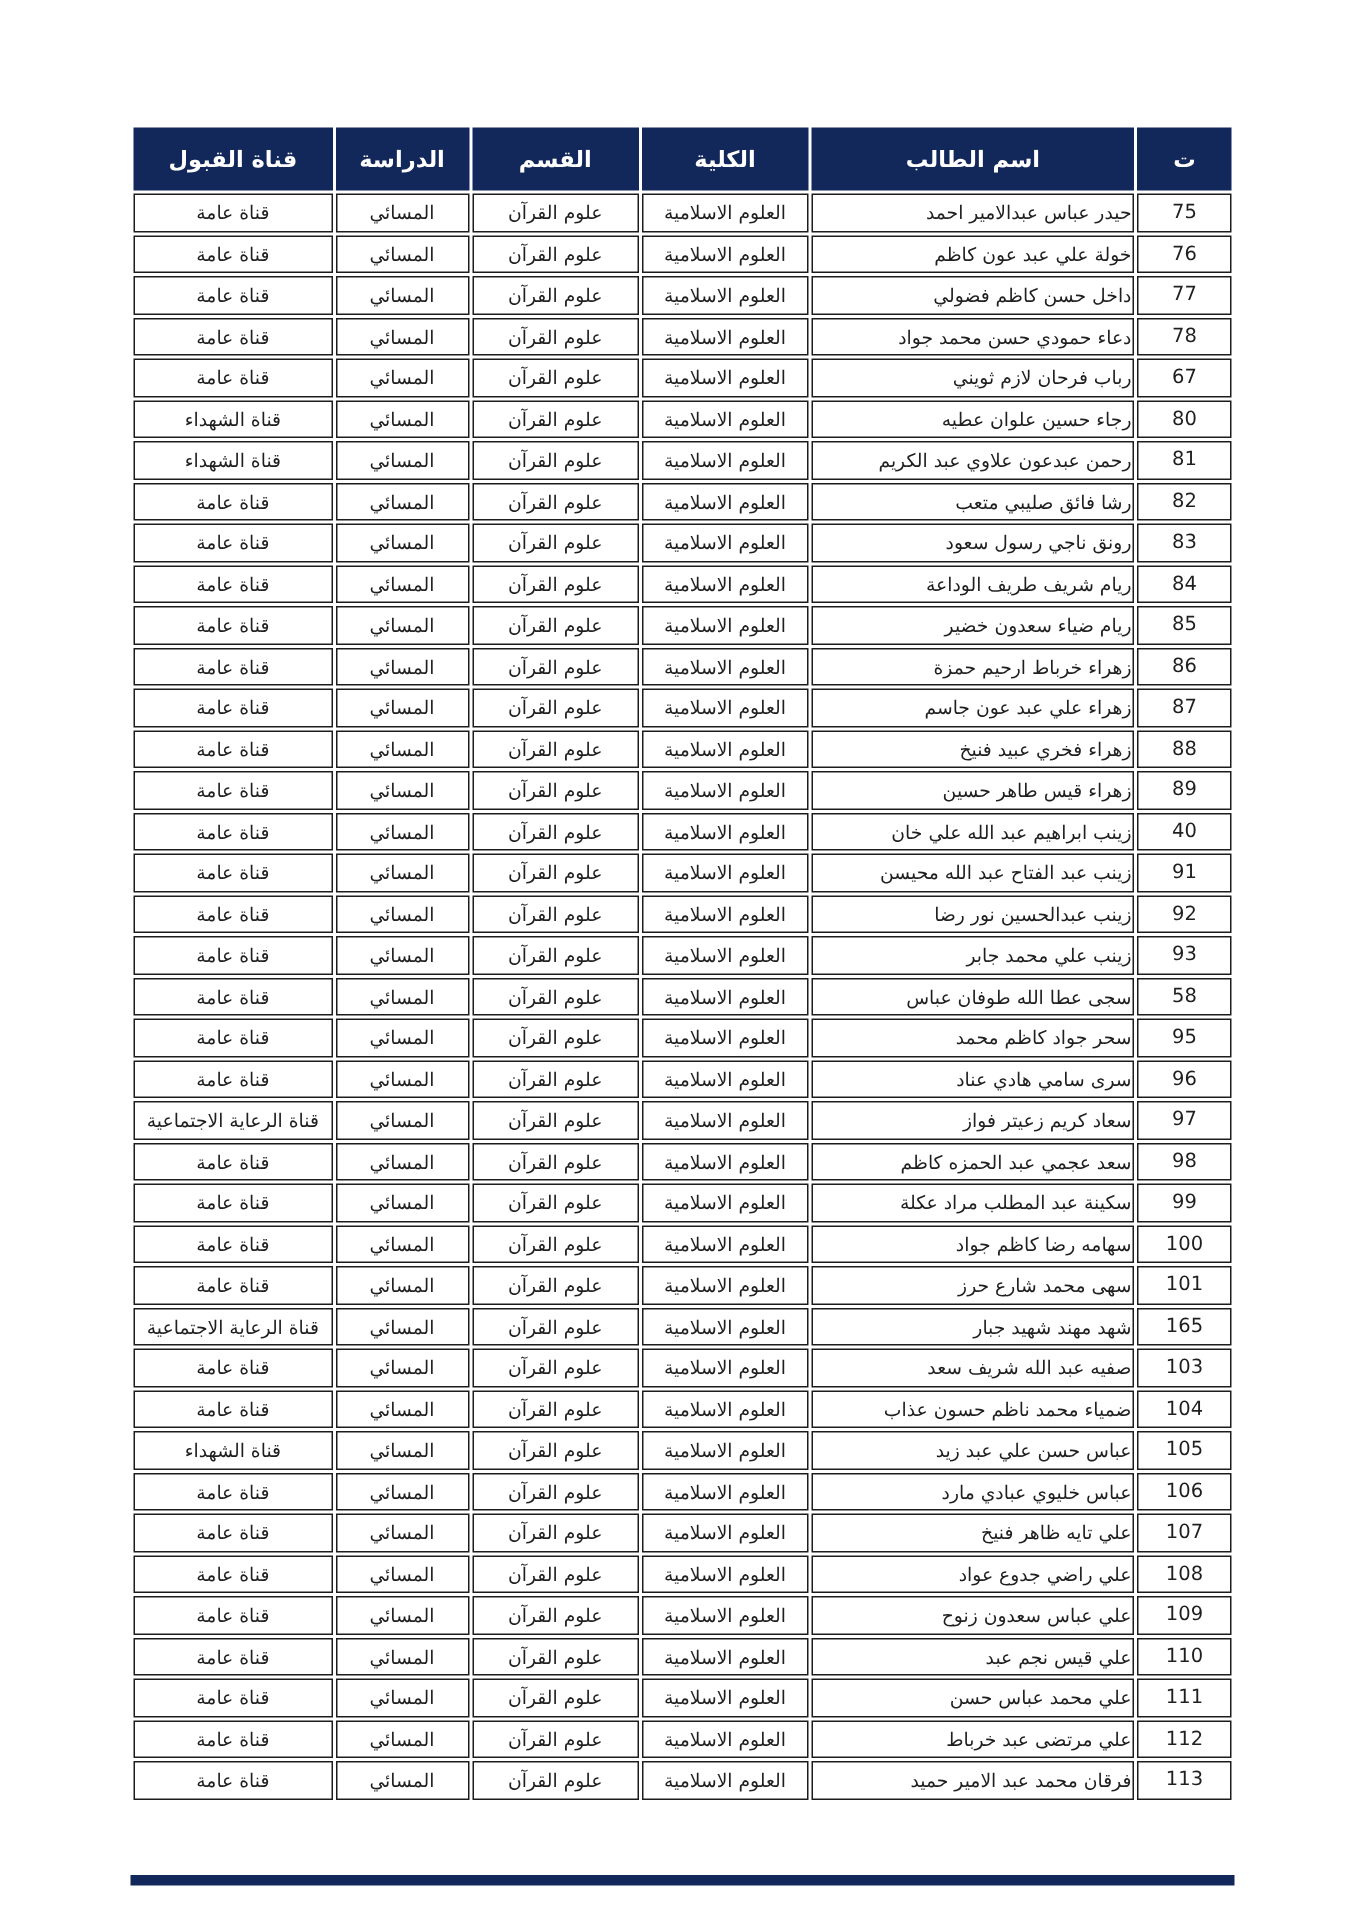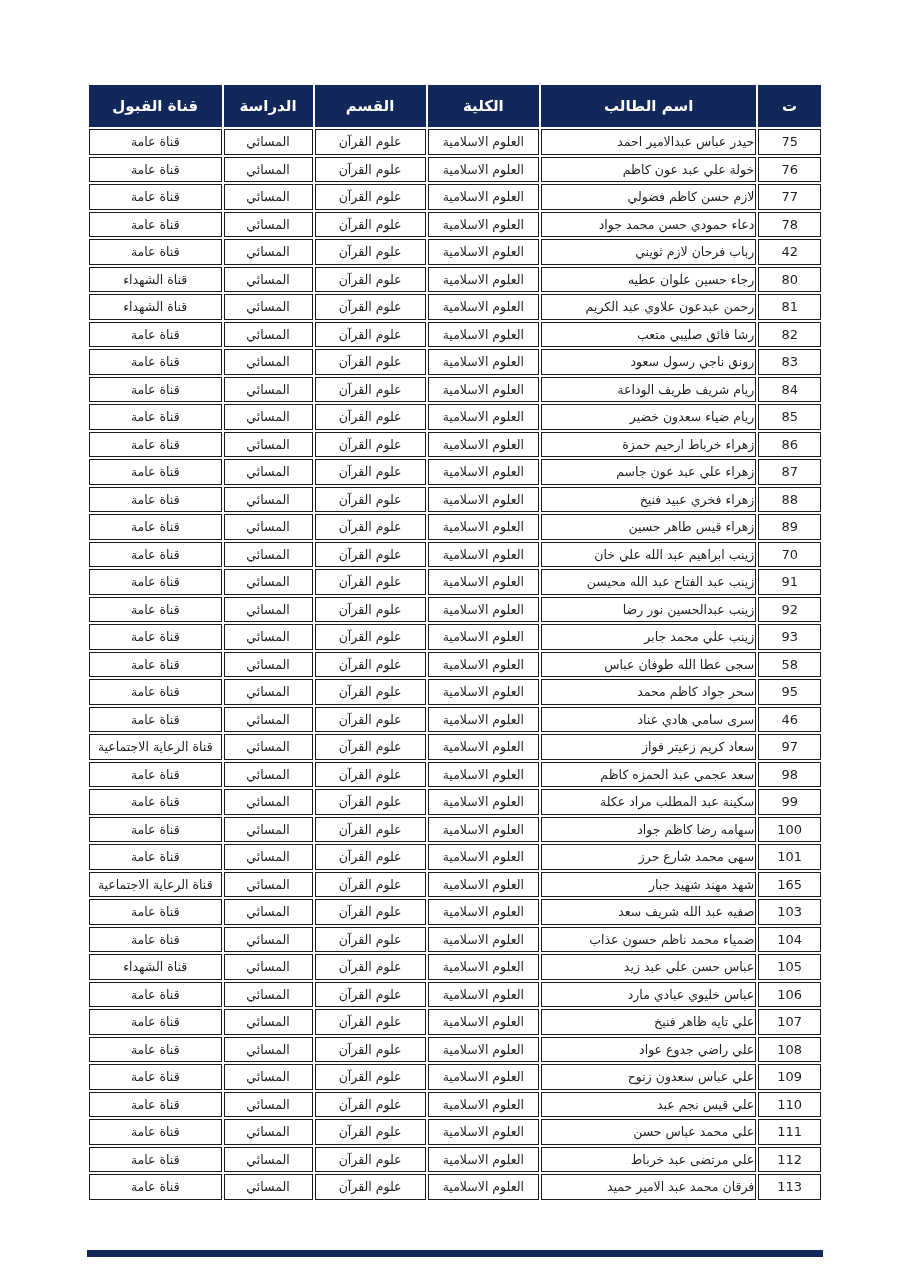--- a/index.html
+++ b/index.html
@@ -67,36 +67,36 @@
         <tr>
           <td class="cell-no">76</td>
           <td class="cell-name">خولة علي عبد عون كاظم</td>
           <td class="cell-college">العلوم الاسلامية</td>
           <td class="cell-department">علوم القرآن</td>
           <td class="cell-study-type">المسائي</td>
           <td class="cell-admission-channel">قناة عامة</td>
         </tr>
         <tr>
           <td class="cell-no">77</td>
-          <td class="cell-name">لازم حسن كاظم فضولي</td>
+          <td class="cell-name">داخل حسن كاظم فضولي</td>
           <td class="cell-college">العلوم الاسلامية</td>
           <td class="cell-department">علوم القرآن</td>
           <td class="cell-study-type">المسائي</td>
           <td class="cell-admission-channel">قناة عامة</td>
         </tr>
         <tr>
           <td class="cell-no">78</td>
           <td class="cell-name">دعاء حمودي حسن محمد جواد</td>
           <td class="cell-college">العلوم الاسلامية</td>
           <td class="cell-department">علوم القرآن</td>
           <td class="cell-study-type">المسائي</td>
           <td class="cell-admission-channel">قناة عامة</td>
         </tr>
         <tr>
-          <td class="cell-no">42</td>
+          <td class="cell-no">67</td>
           <td class="cell-name">رباب فرحان لازم ثويني</td>
           <td class="cell-college">العلوم الاسلامية</td>
           <td class="cell-department">علوم القرآن</td>
           <td class="cell-study-type">المسائي</td>
           <td class="cell-admission-channel">قناة عامة</td>
         </tr>
         <tr>
           <td class="cell-no">80</td>
           <td class="cell-name">رجاء حسين علوان عطيه</td>
           <td class="cell-college">العلوم الاسلامية</td>
@@ -170,21 +170,21 @@
         </tr>
         <tr>
           <td class="cell-no">89</td>
           <td class="cell-name">زهراء قيس طاهر حسين</td>
           <td class="cell-college">العلوم الاسلامية</td>
           <td class="cell-department">علوم القرآن</td>
           <td class="cell-study-type">المسائي</td>
           <td class="cell-admission-channel">قناة عامة</td>
         </tr>
         <tr>
-          <td class="cell-no">70</td>
+          <td class="cell-no">40</td>
           <td class="cell-name">زينب ابراهيم عبد الله علي خان</td>
           <td class="cell-college">العلوم الاسلامية</td>
           <td class="cell-department">علوم القرآن</td>
           <td class="cell-study-type">المسائي</td>
           <td class="cell-admission-channel">قناة عامة</td>
         </tr>
         <tr>
           <td class="cell-no">91</td>
           <td class="cell-name">زينب عبد الفتاح عبد الله محيسن</td>
           <td class="cell-college">العلوم الاسلامية</td>
@@ -218,21 +218,21 @@
         </tr>
         <tr>
           <td class="cell-no">95</td>
           <td class="cell-name">سحر جواد كاظم محمد</td>
           <td class="cell-college">العلوم الاسلامية</td>
           <td class="cell-department">علوم القرآن</td>
           <td class="cell-study-type">المسائي</td>
           <td class="cell-admission-channel">قناة عامة</td>
         </tr>
         <tr>
-          <td class="cell-no">46</td>
+          <td class="cell-no">96</td>
           <td class="cell-name">سرى سامي هادي عناد</td>
           <td class="cell-college">العلوم الاسلامية</td>
           <td class="cell-department">علوم القرآن</td>
           <td class="cell-study-type">المسائي</td>
           <td class="cell-admission-channel">قناة عامة</td>
         </tr>
         <tr>
           <td class="cell-no">97</td>
           <td class="cell-name">سعاد كريم زعيتر فواز</td>
           <td class="cell-college">العلوم الاسلامية</td>

